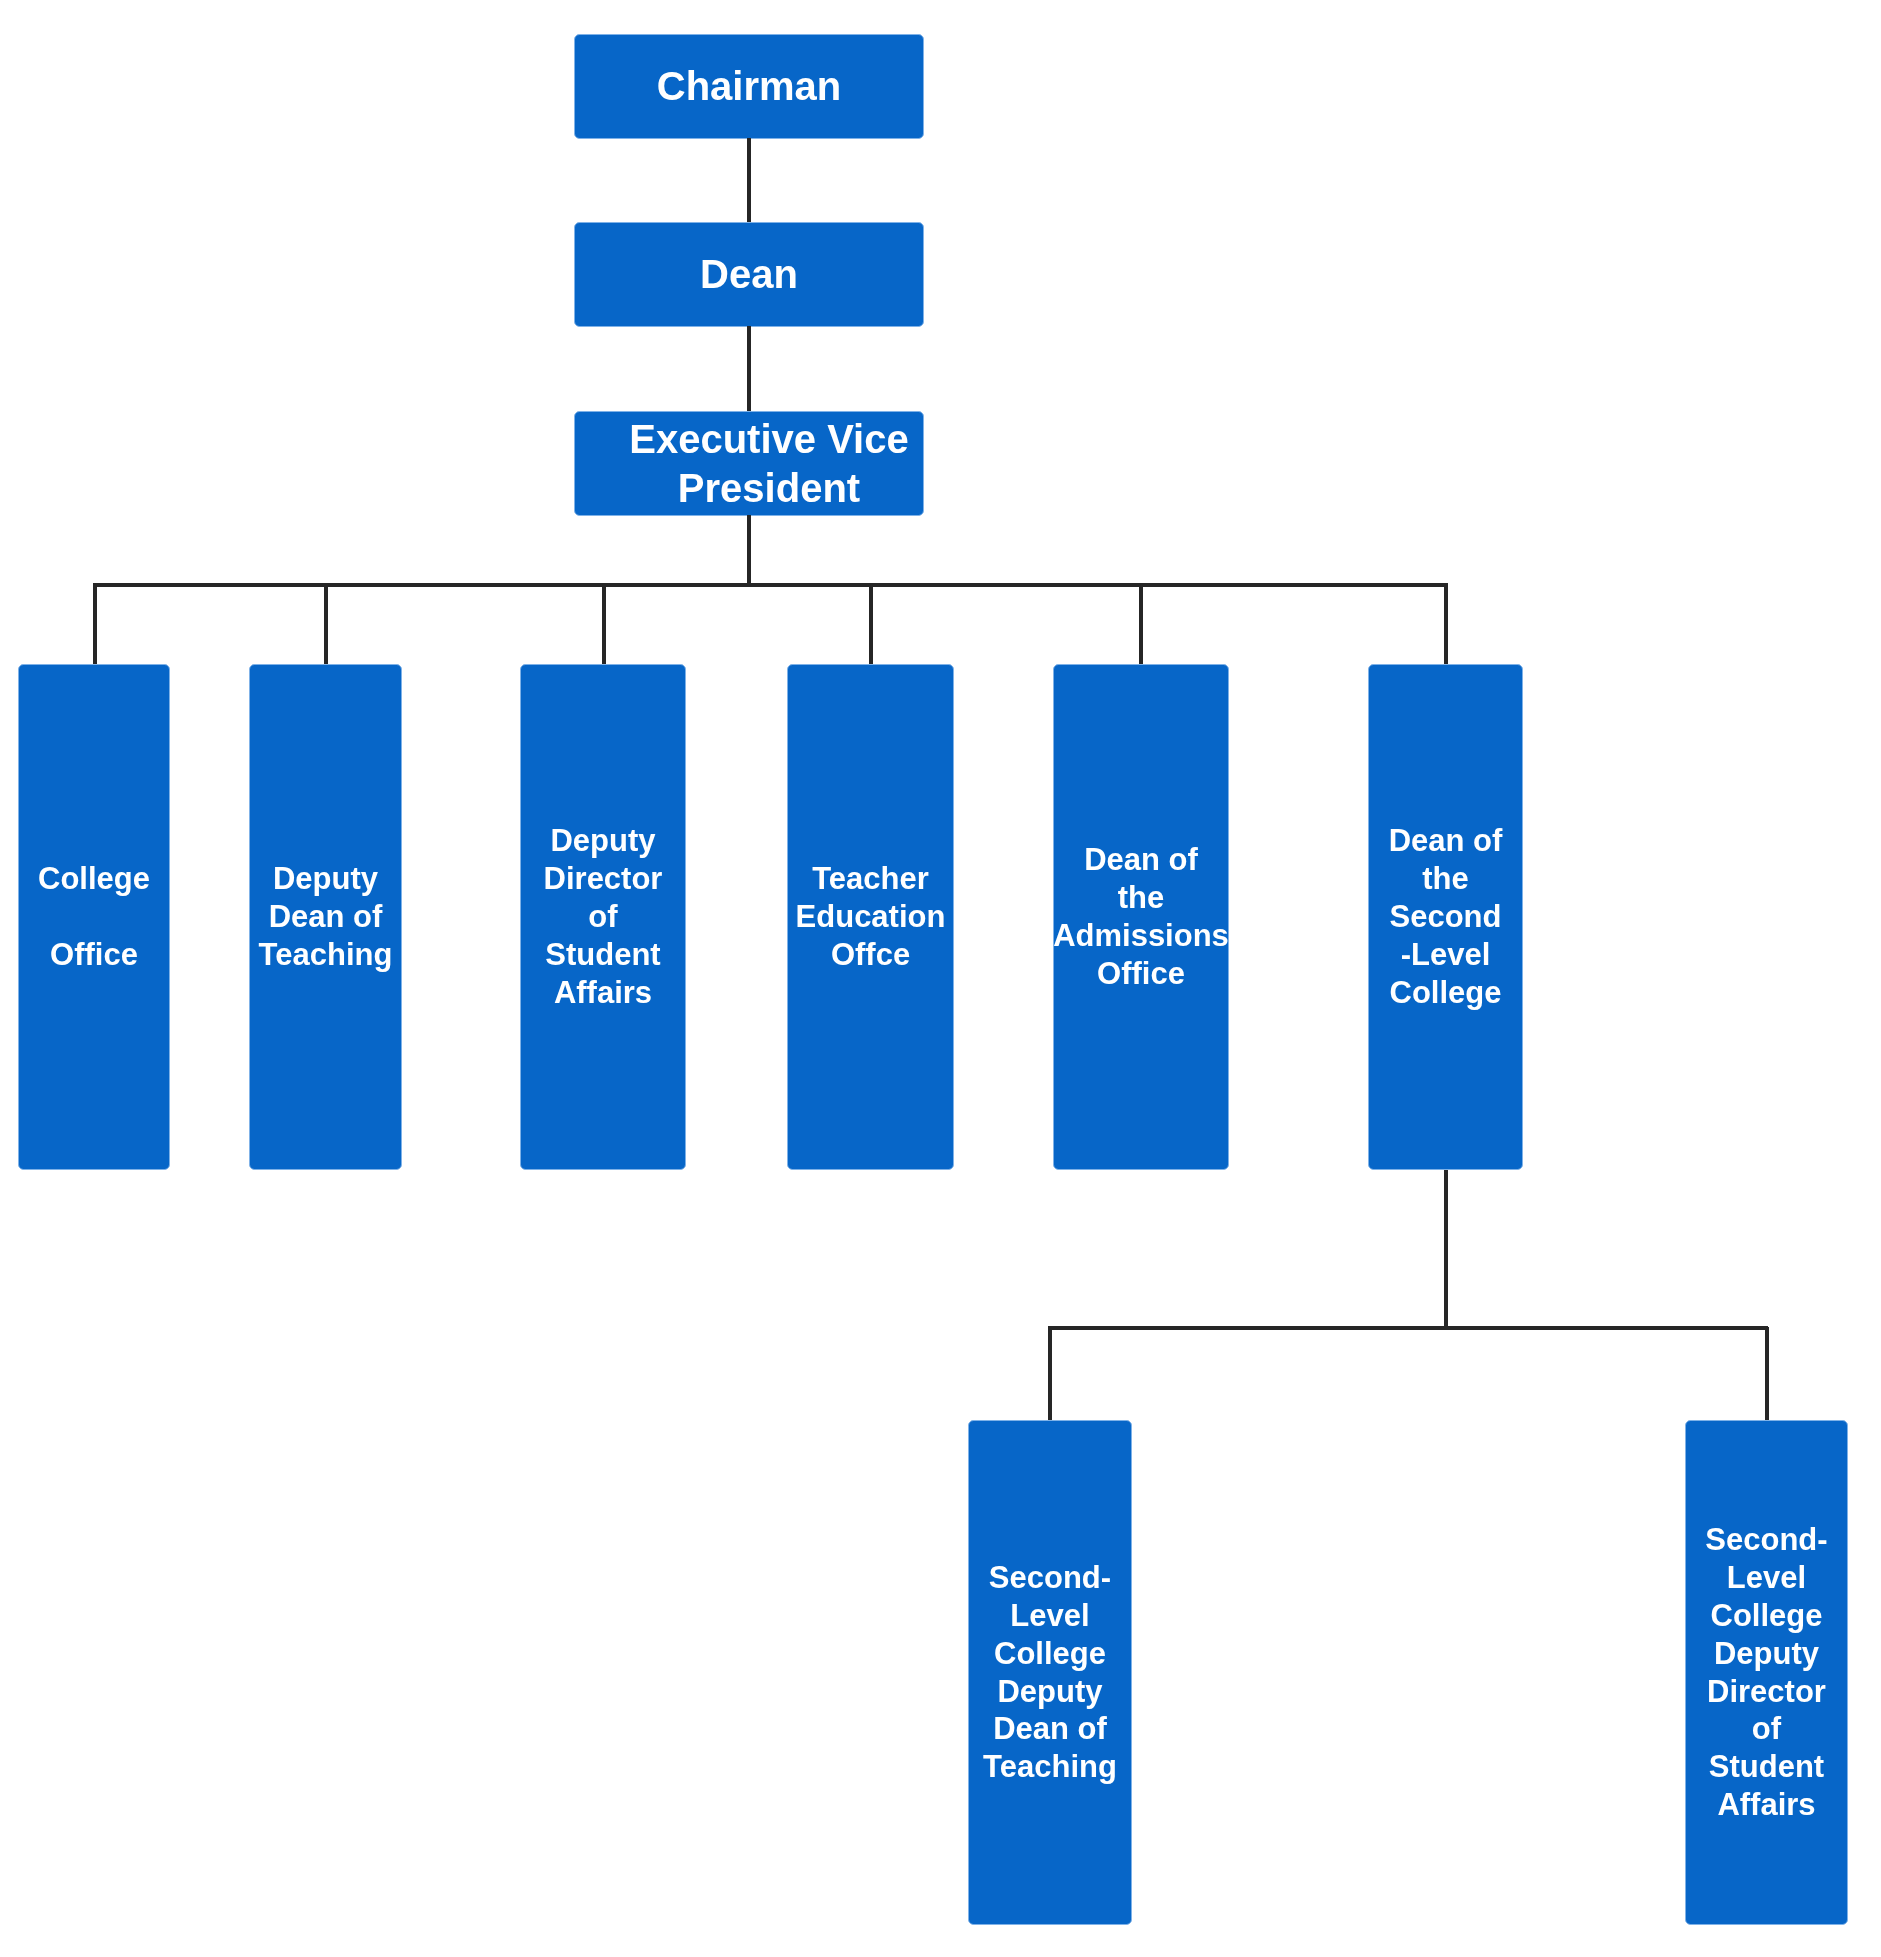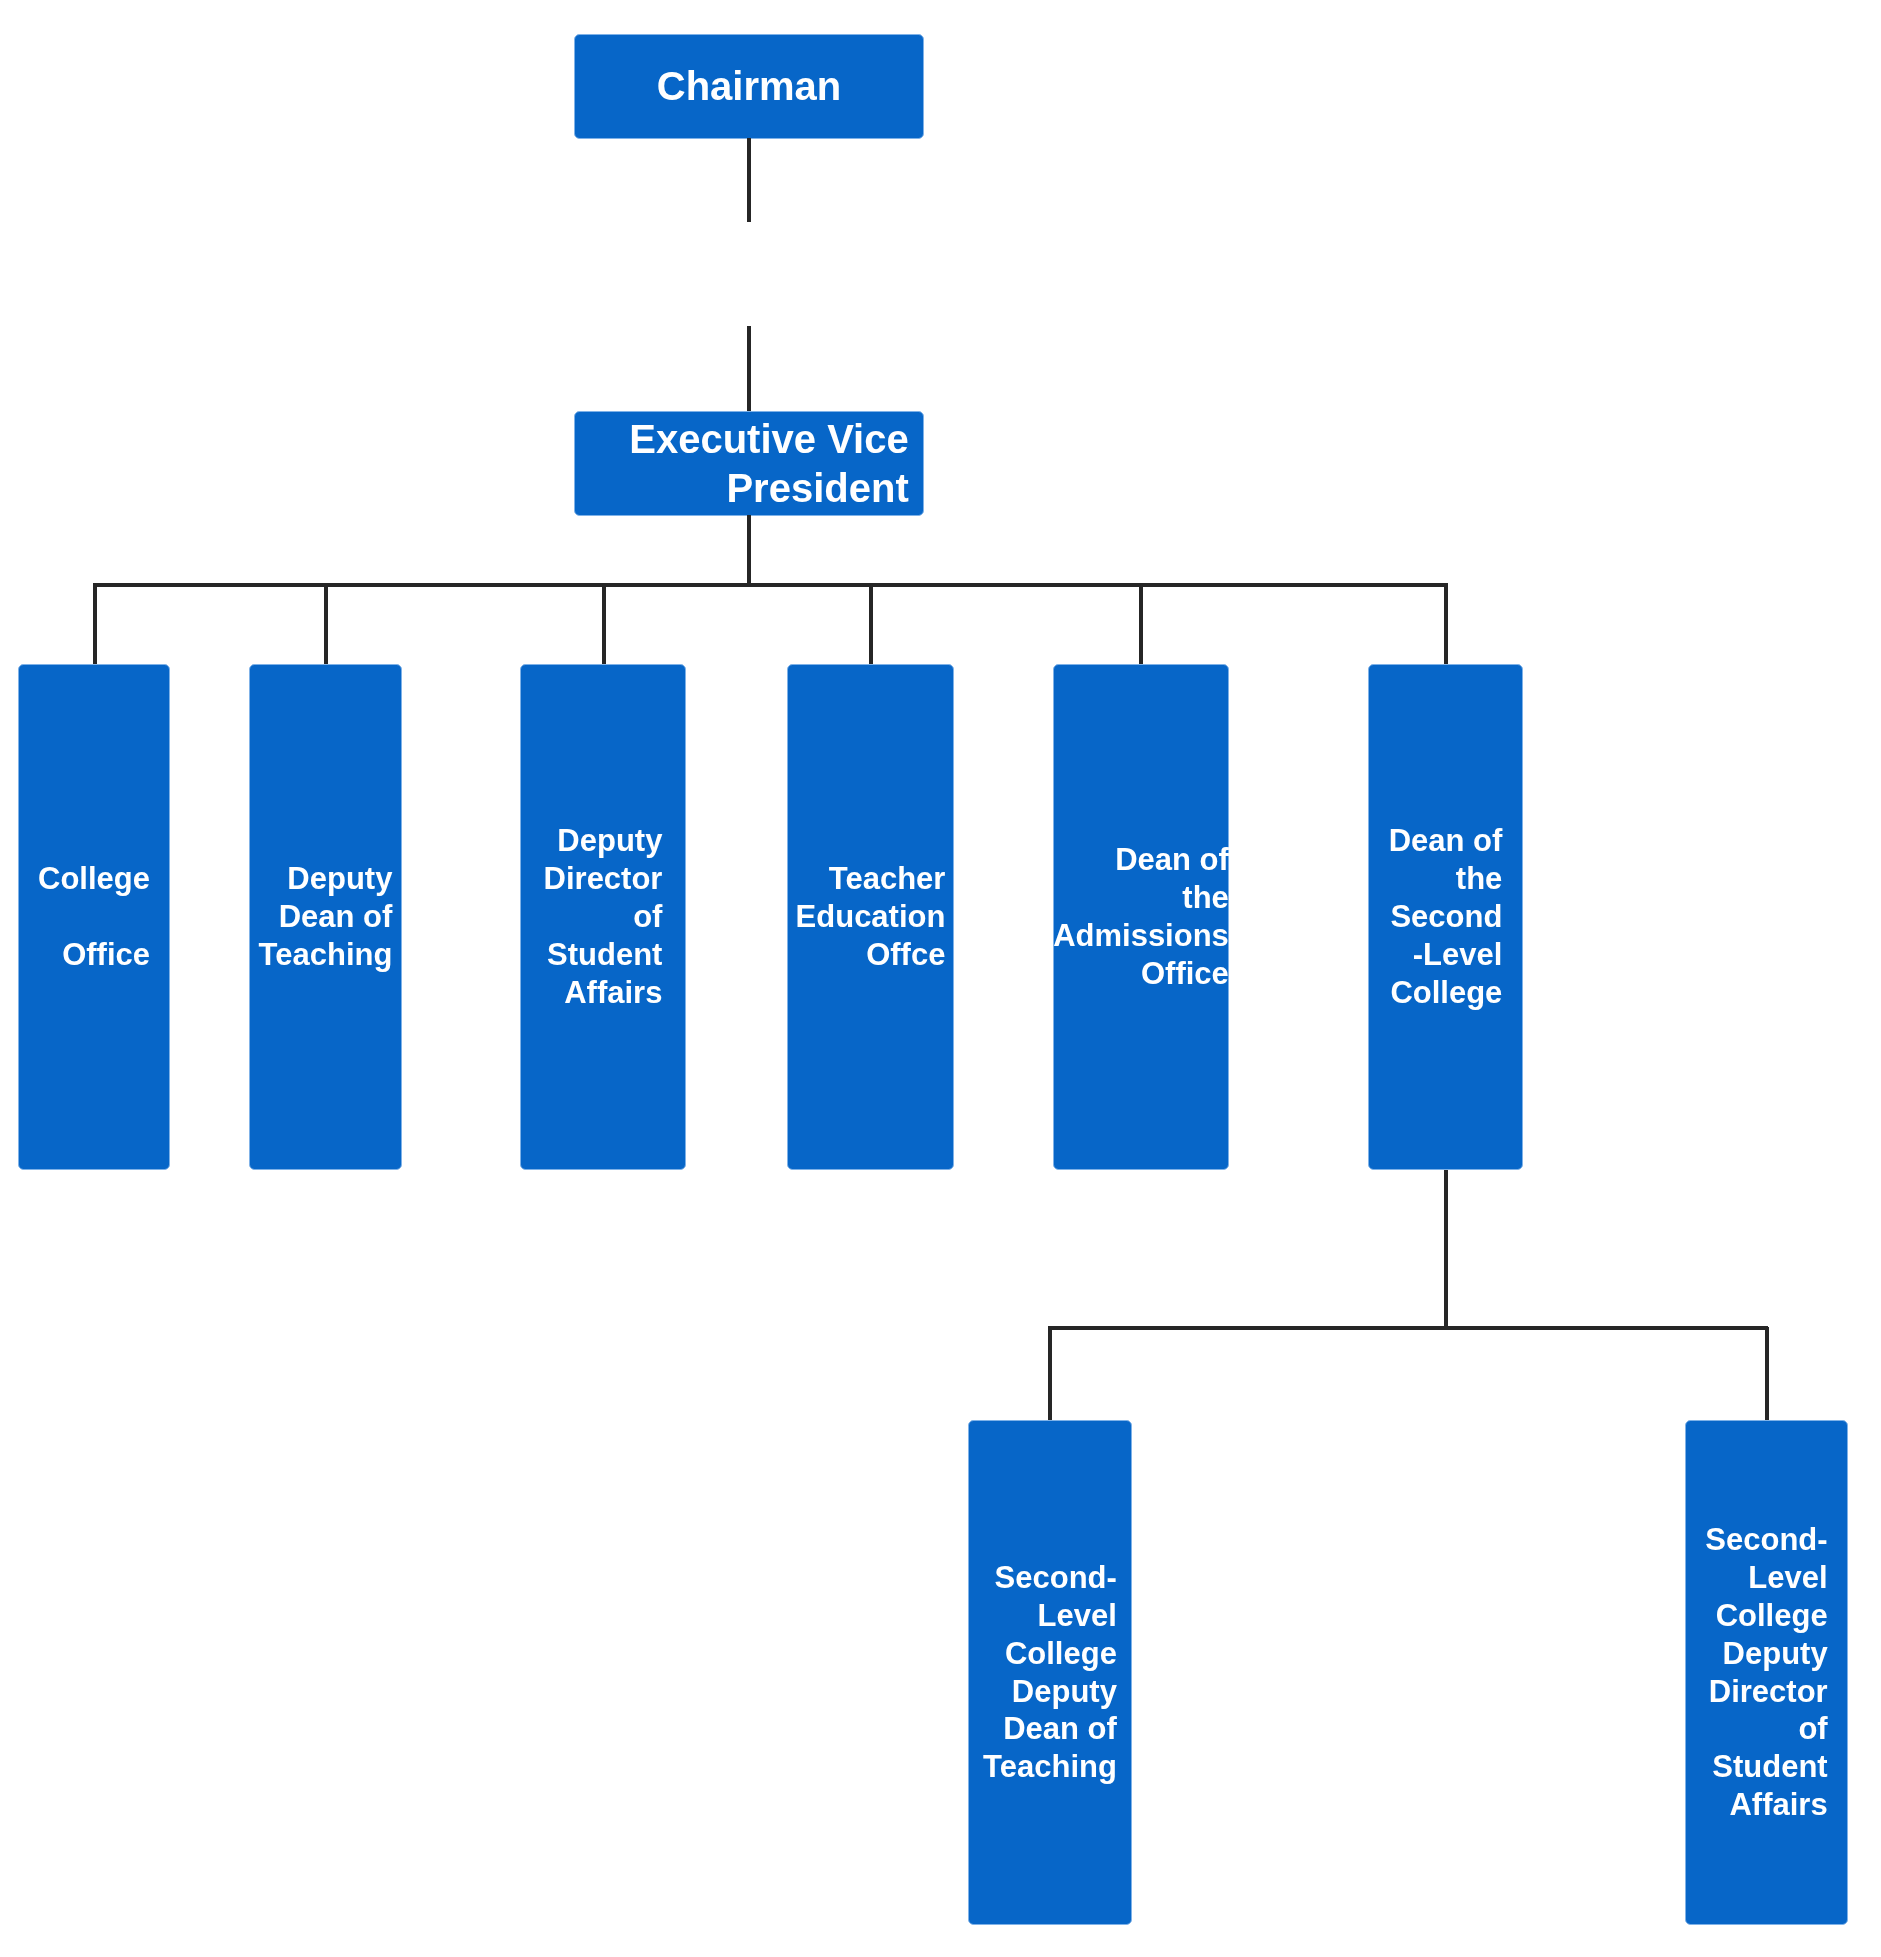--- a/index.html
+++ b/index.html
@@ -18,21 +18,21 @@
   .node {
     position: absolute;
     box-sizing: border-box;
     background: #0766c8;
     border: 1.8px solid #7fb2e8;
     border-radius: 5.5px;
     color: #ffffff;
     display: flex;
     align-items: center;
     justify-content: center;
-    text-align: right;
+    text-align: center;
     white-space: pre-line;
     font-weight: 600;
     line-height: 1.22;
   }
   .node.top { font-size: 40px; }
   .node.tall { font-size: 31px; }
 
   
   #n-chairman { left: 574px; top: 34px;  width: 350px; height: 105px; }
   #n-dean     { left: 574px; top: 222px; width: 350px; height: 105px; }
@@ -74,20 +74,21 @@
   #l-b1 { left: 1048px; top: 1327px; width: 3.6px; height: 93px; }
   #l-b2 { left: 1765px; top: 1327px; width: 3.6px; height: 93px; }
 </style>
 </head>
 <body>
 
 <div class="canvas">
 
   <div class="node top" id="n-chairman">Chairman</div>
 
+  <div class="node top" id="n-dean">Dean</div>
 
   <div class="node top" id="n-evp">Executive Vice
 President</div>
 
   <div class="node tall" id="n-college-office">College
 
 Office</div>
 
   <div class="node tall" id="n-deputy-dean">Deputy
 Dean of

